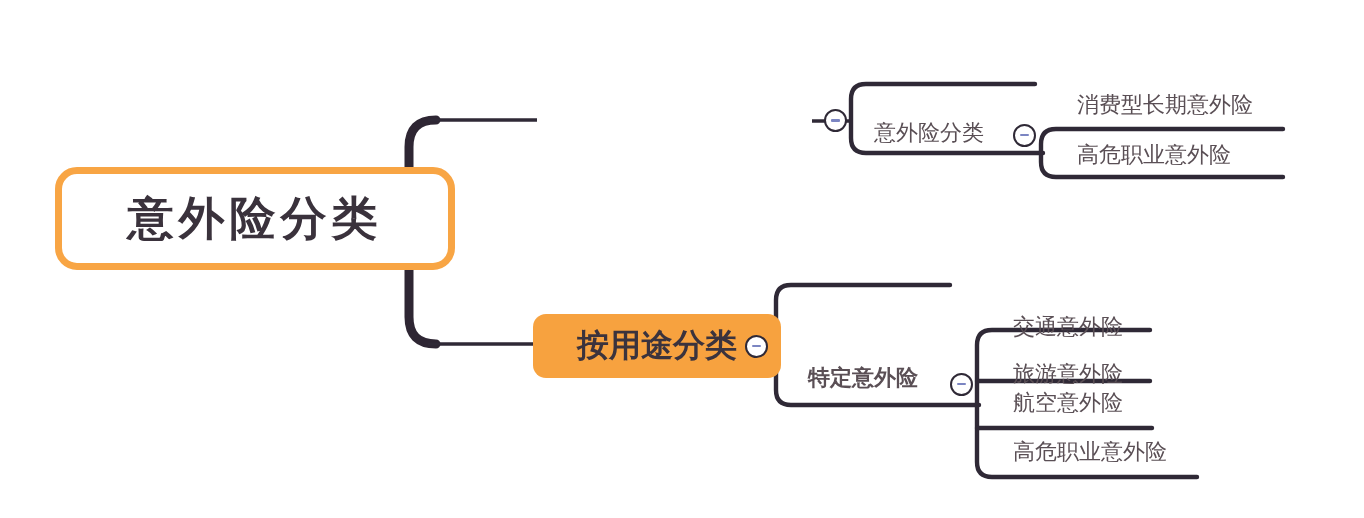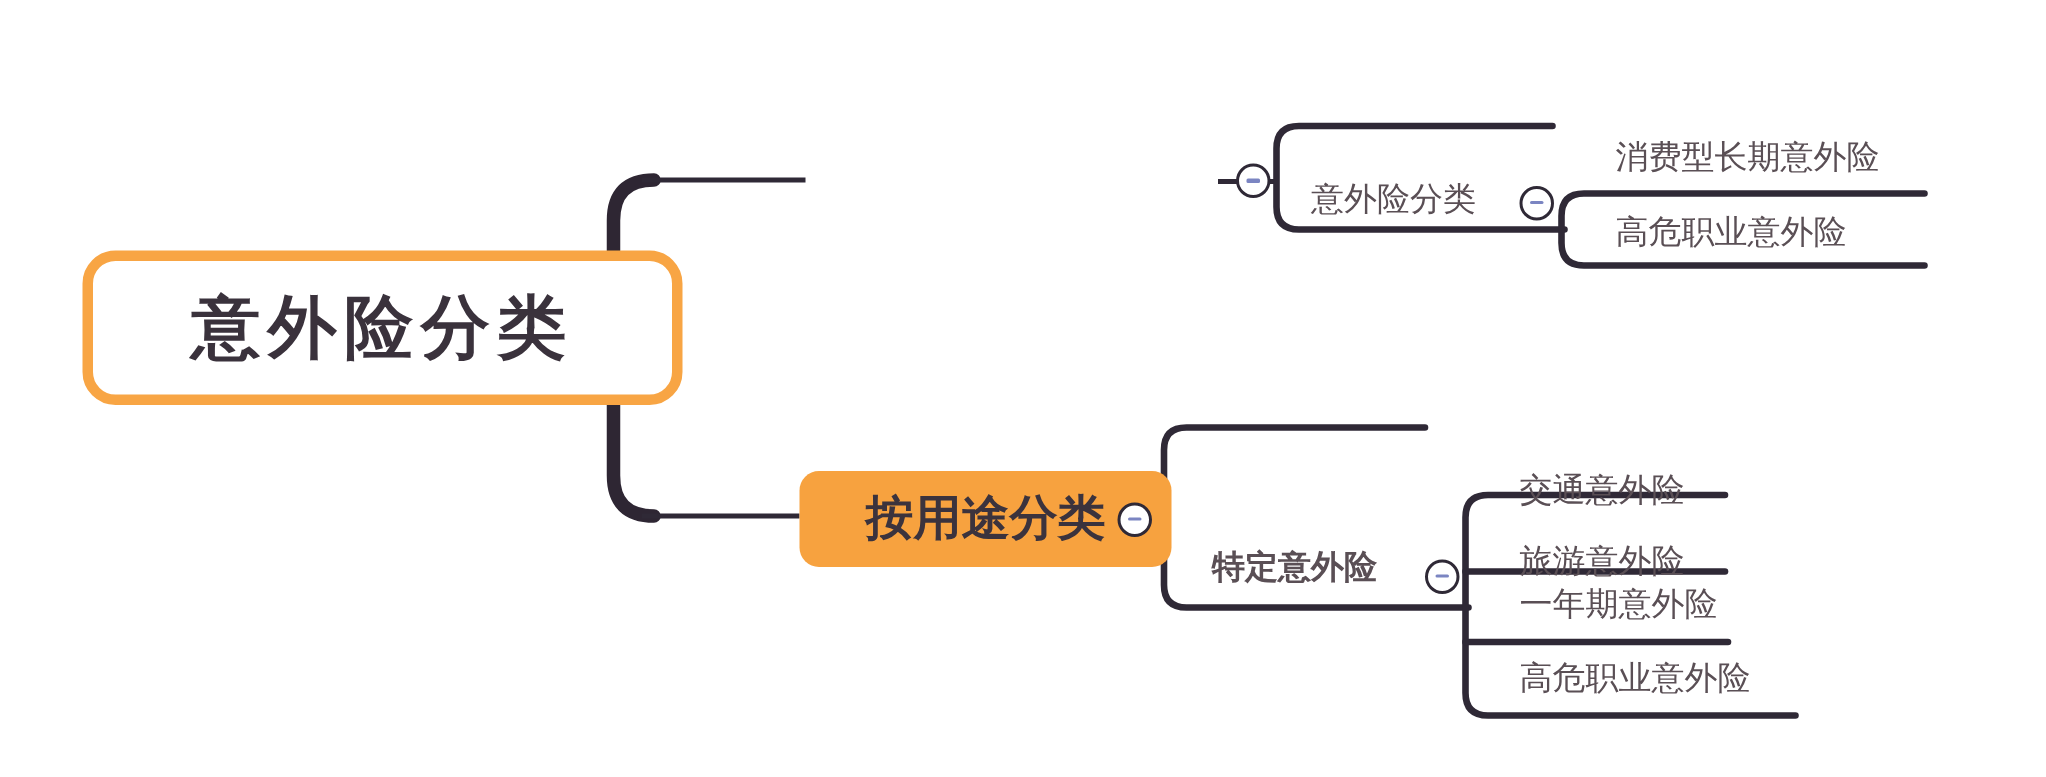--- a/index.html
+++ b/index.html
@@ -68,21 +68,21 @@
   <div class="root-topic">意外险分类</div>
 
   <div class="branch-box b2">按用途分类</div>
 
   <div class="line-label" style="left:874px;top:118px;">意外险分类</div>
   <div class="line-label" style="left:1077px;top:90px;">消费型长期意外险</div>
   <div class="line-label" style="left:1077px;top:140px;">高危职业意外险</div>
   <div class="line-label" style="left:808px;top:363px;font-weight:bold;">特定意外险</div>
   <div class="line-label" style="left:1013px;top:312px;">交通意外险</div>
   <div class="line-label" style="left:1013px;top:343px;margin-top:16px;">旅游意外险</div>
-  <div class="line-label" style="left:1013px;top:388px;">一年期意外险</div>
+  <div class="line-label" style="left:1013px;top:388px;">航空意外险</div>
   <div class="line-label" style="left:1013px;top:437px;">高危职业意外险</div>
 
   <div class="collapse-btn btn1">
     <div class="bar"></div>
   </div>
   <div class="collapse-btn btn2">
     <div class="bar"></div>
   </div>
   <div class="collapse-btn btn3">
     <div class="bar"></div>

